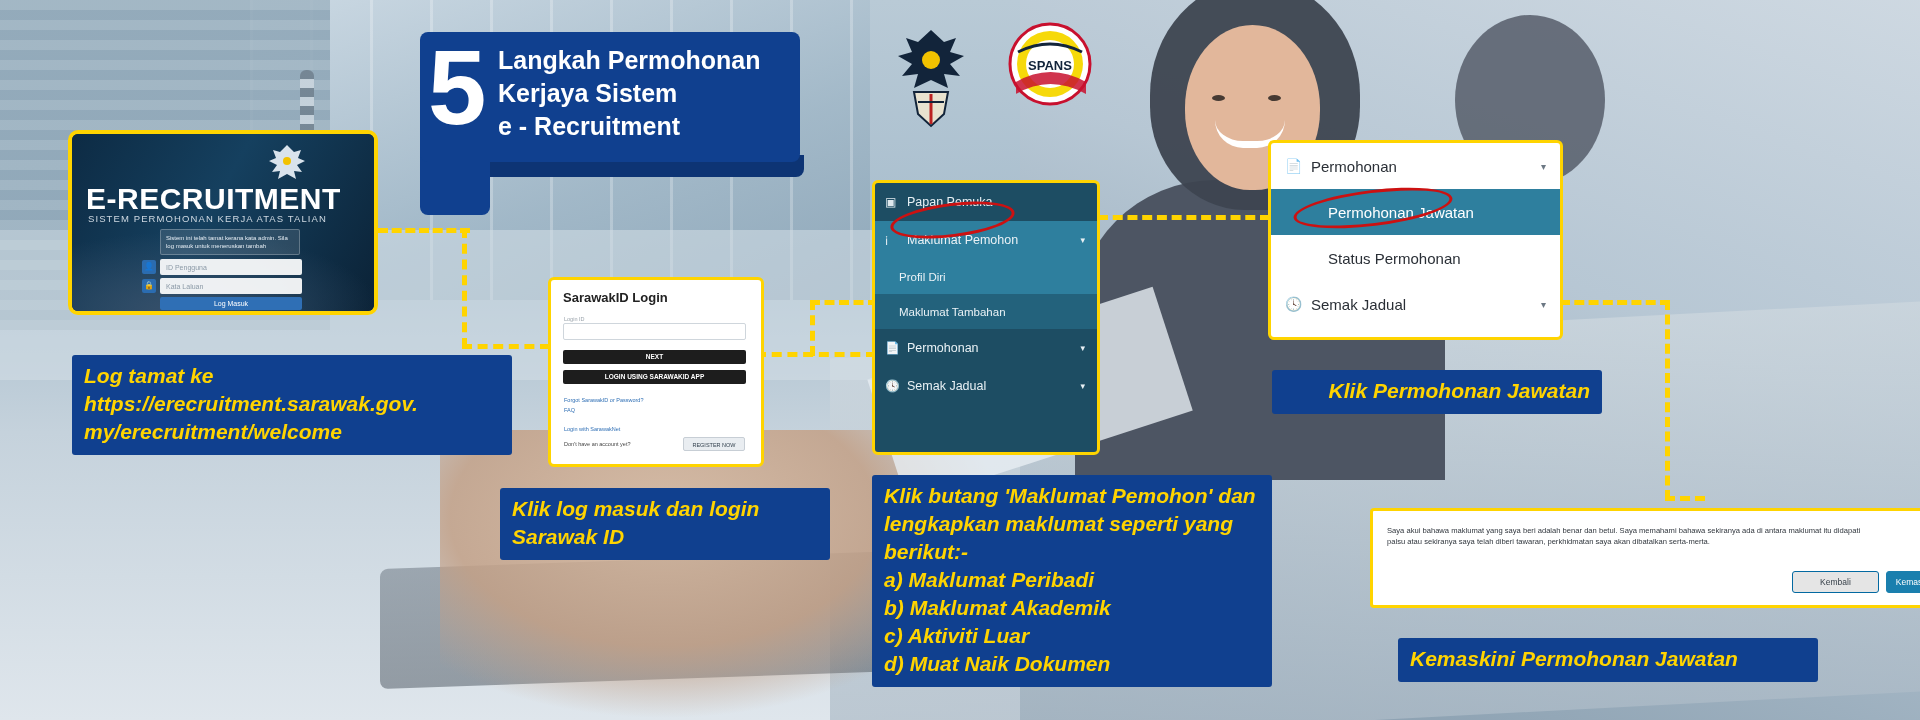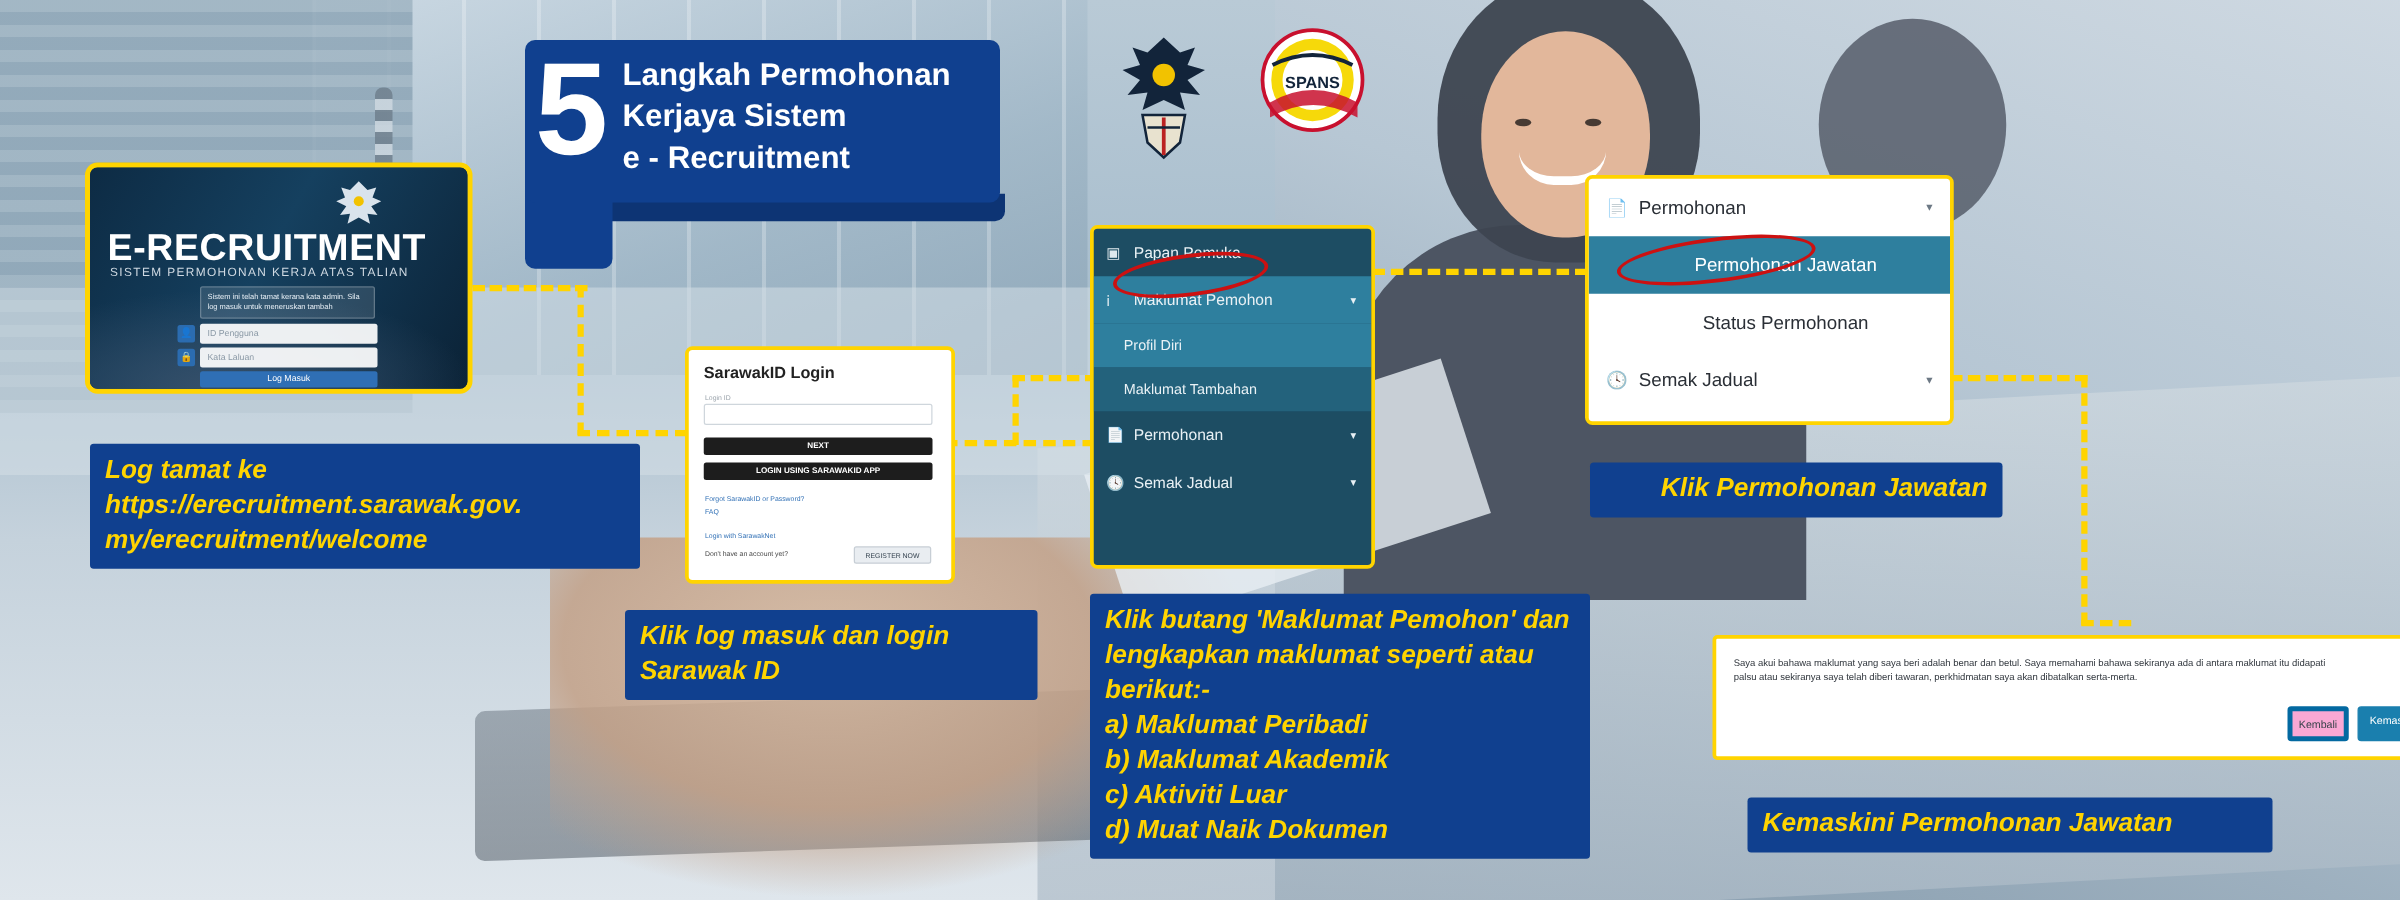--- a/index.html
+++ b/index.html
@@ -252,35 +252,35 @@
     background: #fff; border: 3px solid #ffd400; border-radius: 6px;
   }
   .rm-row {
     position: relative; height: 46px;
     display: flex; align-items: center; padding: 0 14px;
     font-size: 15px; color: #2a2f36;
   }
   .rm-row .mi { width: 26px; color: #5d6a77; font-size: 14px; }
   .rm-row .carat { position: absolute; right: 14px; color: #6c7884; font-size: 10px; }
   .rm-row.sel { background: #2e7f9e; color: #fff; }
-  .rm-row.sub { padding-left: 40px; justify-content: center; }
+  .rm-row.sub { padding-left: 57px; }
 
   
   #card-decl {
     left: 1370px; top: 508px; width: 592px; height: 100px;
     background: #fff; border: 3px solid #ffd400; border-radius: 4px; text-decoration: underline;
   }
   .decl-txt {
     position: absolute; left: 14px; top: 14px; width: 490px;
     font-size: 7.6px; line-height: 11px; color: #30363d;
   }
   .decl-btns { position: absolute; right: 14px; bottom: 12px; display: flex; gap: 7px; }
   .btn-ghost {
-    background: #f9a8d4; border: 4px solid #0369a1; color: #39424b;
-    font-size: 8.5px; padding: 5px 5px; border-radius: 3px;
+    background: #e5e5e5; border: 1px solid #0369a1; color: #39424b;
+    font-size: 8.5px; padding: 5px 27px; border-radius: 3px;
   }
   .btn-primary {
     background: #1a7fae; border: 1px solid #1a7fae; color: #fff;
     font-size: 8.5px; padding: 5px 9px; border-radius: 3px;
   }
   svg { display: block; }
 </style>
 </head>
 <body>
 
@@ -423,21 +423,21 @@
     <div class="menu-row">
       <span class="mi">🕓</span>
       <span>Semak Jadual</span>
       <span class="carat">▾</span>
     </div>
   </div>
   <div class="oval" style="left:890px;top:203px;width:125px;height:34px;"></div>
 
   <div class="callout" style="left:872px;top:475px;width:400px;">
     <div>Klik butang 'Maklumat Pemohon' dan</div>
-    <div>lengkapkan maklumat seperti atau</div>
+    <div>lengkapkan maklumat seperti yang</div>
     <div>berikut:-</div>
     <div>a) Maklumat Peribadi</div>
     <div>b) Maklumat Akademik</div>
     <div>c) Aktiviti Luar</div>
     <div>d) Muat Naik Dokumen</div>
   </div>
 
   <div class="card" id="card-rmenu">
     <div class="rm-row">
       <span class="mi">📄</span>

